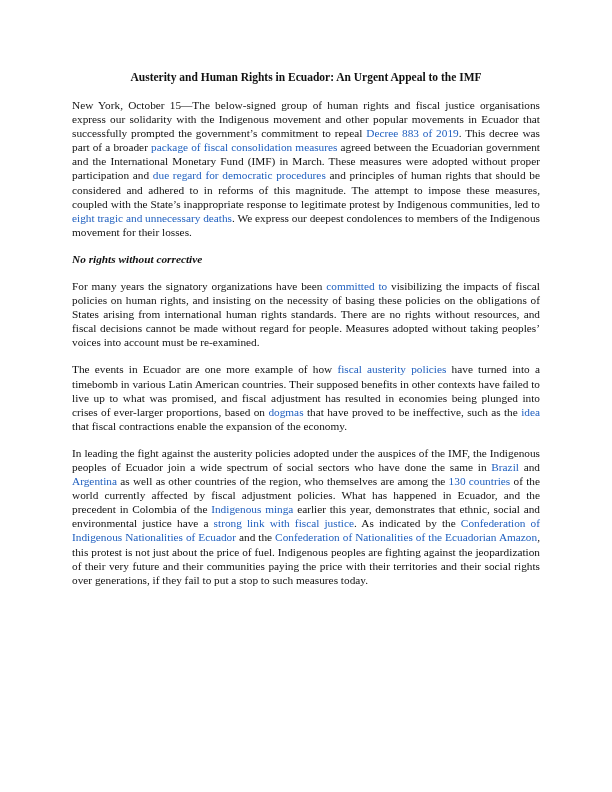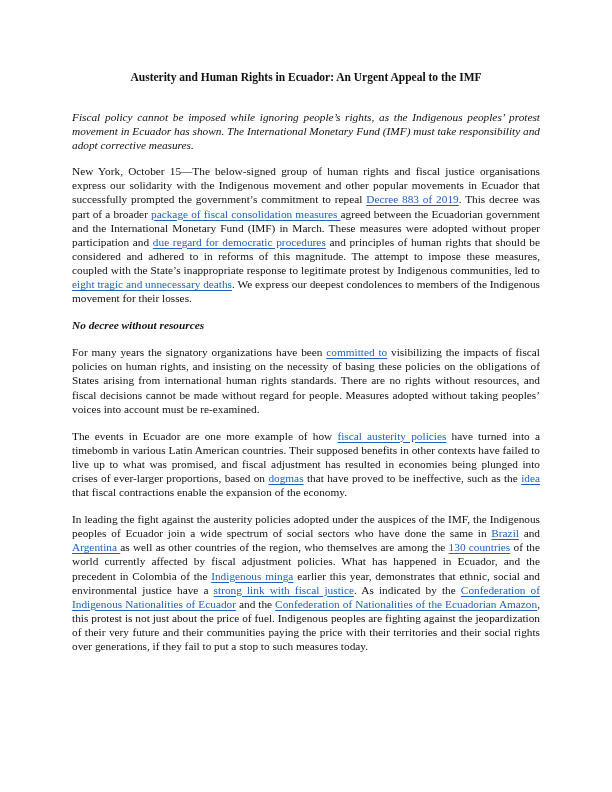--- a/index.html
+++ b/index.html
@@ -2,38 +2,37 @@
 <html><head>
 <meta charset="utf-8">
 <style>
   html, body { margin: 0; padding: 0; background: #ffffff; }
   body { width: 612px; height: 792px; position: relative; overflow: hidden; }
   .page {
     position: absolute; left: 72px; top: 70px; width: 468px;
     font-family: "Liberation Serif", serif; font-size: 11.3px; line-height: 14.1px; color: #111111;
   }
   .title {
-    text-align: center; font-weight: bold; font-size: 11.5px; margin: 0 0 26px 0; line-height: 14px;
+    text-align: center; font-weight: bold; font-size: 11.5px; margin: 0 0 14px 0; line-height: 14px;
   }
   .lede { font-style: italic; text-align: justify; margin: 0 0 12px 0; }
   p.body { text-align: justify; margin: 0 0 13px 0; }
   h2.sub { font-style: italic; font-weight: bold; font-size: 11.3px; margin: 0 0 13px 0; line-height: 14px; }
-  a.lnk { color: #1f5fbf; text-decoration: underline; text-decoration-thickness: 0.6px; text-underline-offset: 1.5px; cursor: pointer; }
+  a.lnk { color: #1f5fbf; text-decoration-thickness: 0.6px; text-underline-offset: 1.5px; cursor: pointer; }
 </style>
 </head>
 <body>
 
 <div class="page">
   <h1 class="title">Austerity and Human Rights in Ecuador: An Urgent Appeal to the IMF</h1>
 
-  <p class="lede">Fiscal policy cannot be imposed while ignoring people’s rights, as the Indigenous peoples’ protest movement in Ecuador has shown. The International Monetary Fund (IMF) must take responsibility and adopt corrective measures.</p>
 
   <p class="body"><span>New York, October 15—The below-signed group of human rights and fiscal justice organisations express our solidarity with the Indigenous movement and other popular movements in Ecuador that successfully prompted the government’s commitment to repeal </span><a class="lnk">Decree 883 of 2019</a><span>. This decree was part of a broader </span><a class="lnk">package of fiscal consolidation measures </a><span>agreed between the Ecuadorian government and the International Monetary Fund (IMF) in March. These measures were adopted without proper participation and </span><a class="lnk">due regard for democratic procedures</a><span> and principles of human rights that should be considered and adhered to in reforms of this magnitude. The attempt to impose these measures, coupled with the State’s inappropriate response to legitimate protest by Indigenous communities, led to </span><a class="lnk">eight tragic and unnecessary deaths</a><span>. We express our deepest condolences to members of the Indigenous movement for their losses.</span></p>
 
-  <h2 class="sub">No decree without resources</h2>
+  <h2 class="sub">No rights without corrective</h2>
 
   <p class="body"><span>For many years the signatory organizations have been </span><a class="lnk">committed to</a><span> visibilizing the impacts of fiscal policies on human rights, and insisting on the necessity of basing these policies on the obligations of States arising from international human rights standards. There are no rights without resources, and fiscal decisions cannot be made without regard for people. Measures adopted without taking peoples’ voices into account must be re-examined.</span></p>
 
   <p class="body"><span>The events in Ecuador are one more example of how </span><a class="lnk">fiscal austerity policies</a><span> have turned into a timebomb in various Latin American countries. Their supposed benefits in other contexts have failed to live up to what was promised, and fiscal adjustment has resulted in economies being plunged into crises of ever-larger proportions, based on </span><a class="lnk">dogmas</a><span> that have proved to be ineffective, such as the </span><a class="lnk">idea</a><span> that fiscal contractions enable the expansion of the economy.</span></p>
 
 
   <p class="body"><span>In leading the fight against the austerity policies adopted under the auspices of the IMF, the Indigenous peoples of Ecuador join a wide spectrum of social sectors who have done the same in </span><a class="lnk">Brazil</a><span> and </span><a class="lnk">Argentina </a><span>as well as other countries of the region, who themselves are among the </span><a class="lnk">130 countries</a><span> of the world currently affected by fiscal adjustment policies. What has happened in Ecuador, and the precedent in Colombia of the </span><a class="lnk">Indigenous minga</a><span> earlier this year, demonstrates that ethnic, social and environmental justice have a </span><a class="lnk">strong link with fiscal justice</a><span>. As indicated by the </span><a class="lnk">Confederation of Indigenous Nationalities of Ecuador</a><span> and the </span><a class="lnk">Confederation of Nationalities of the Ecuadorian Amazon</a><span>, this protest is not just about the price of fuel. Indigenous peoples are fighting against the jeopardization of their very future and their communities paying the price with their territories and their social rights over generations, if they fail to put a stop to such measures today.</span></p>
 </div>
 
 </body></html>

